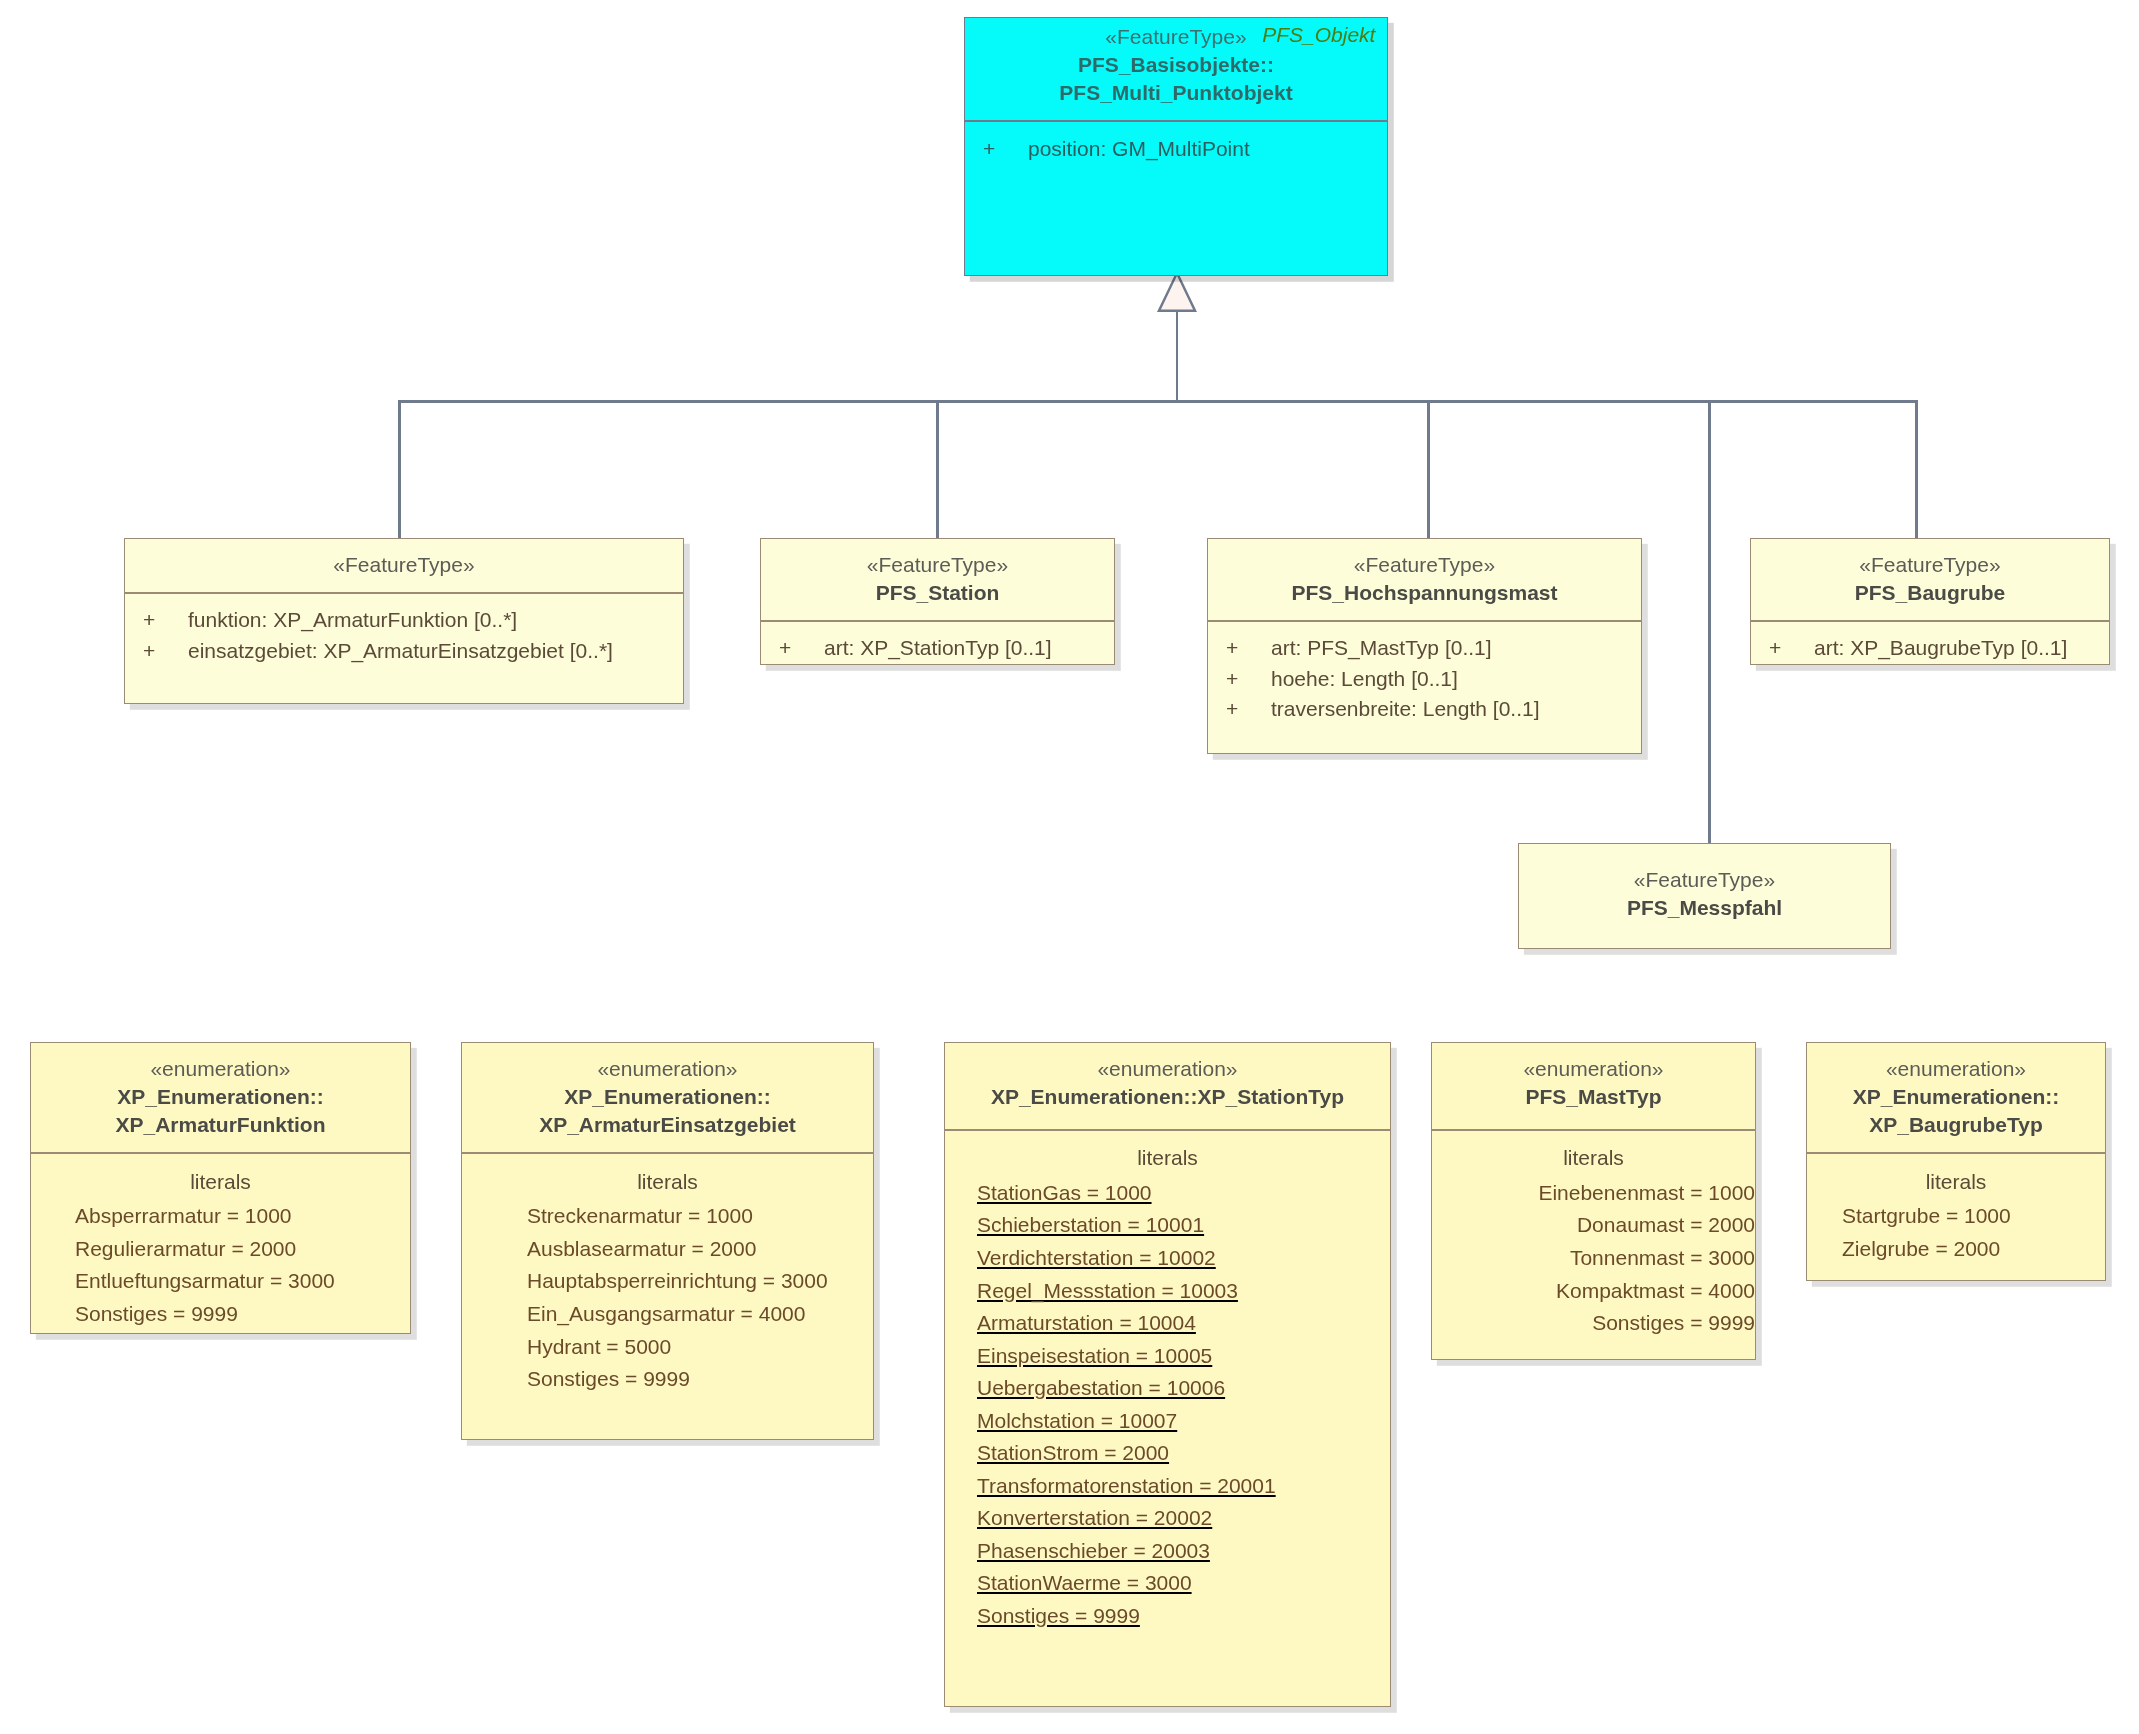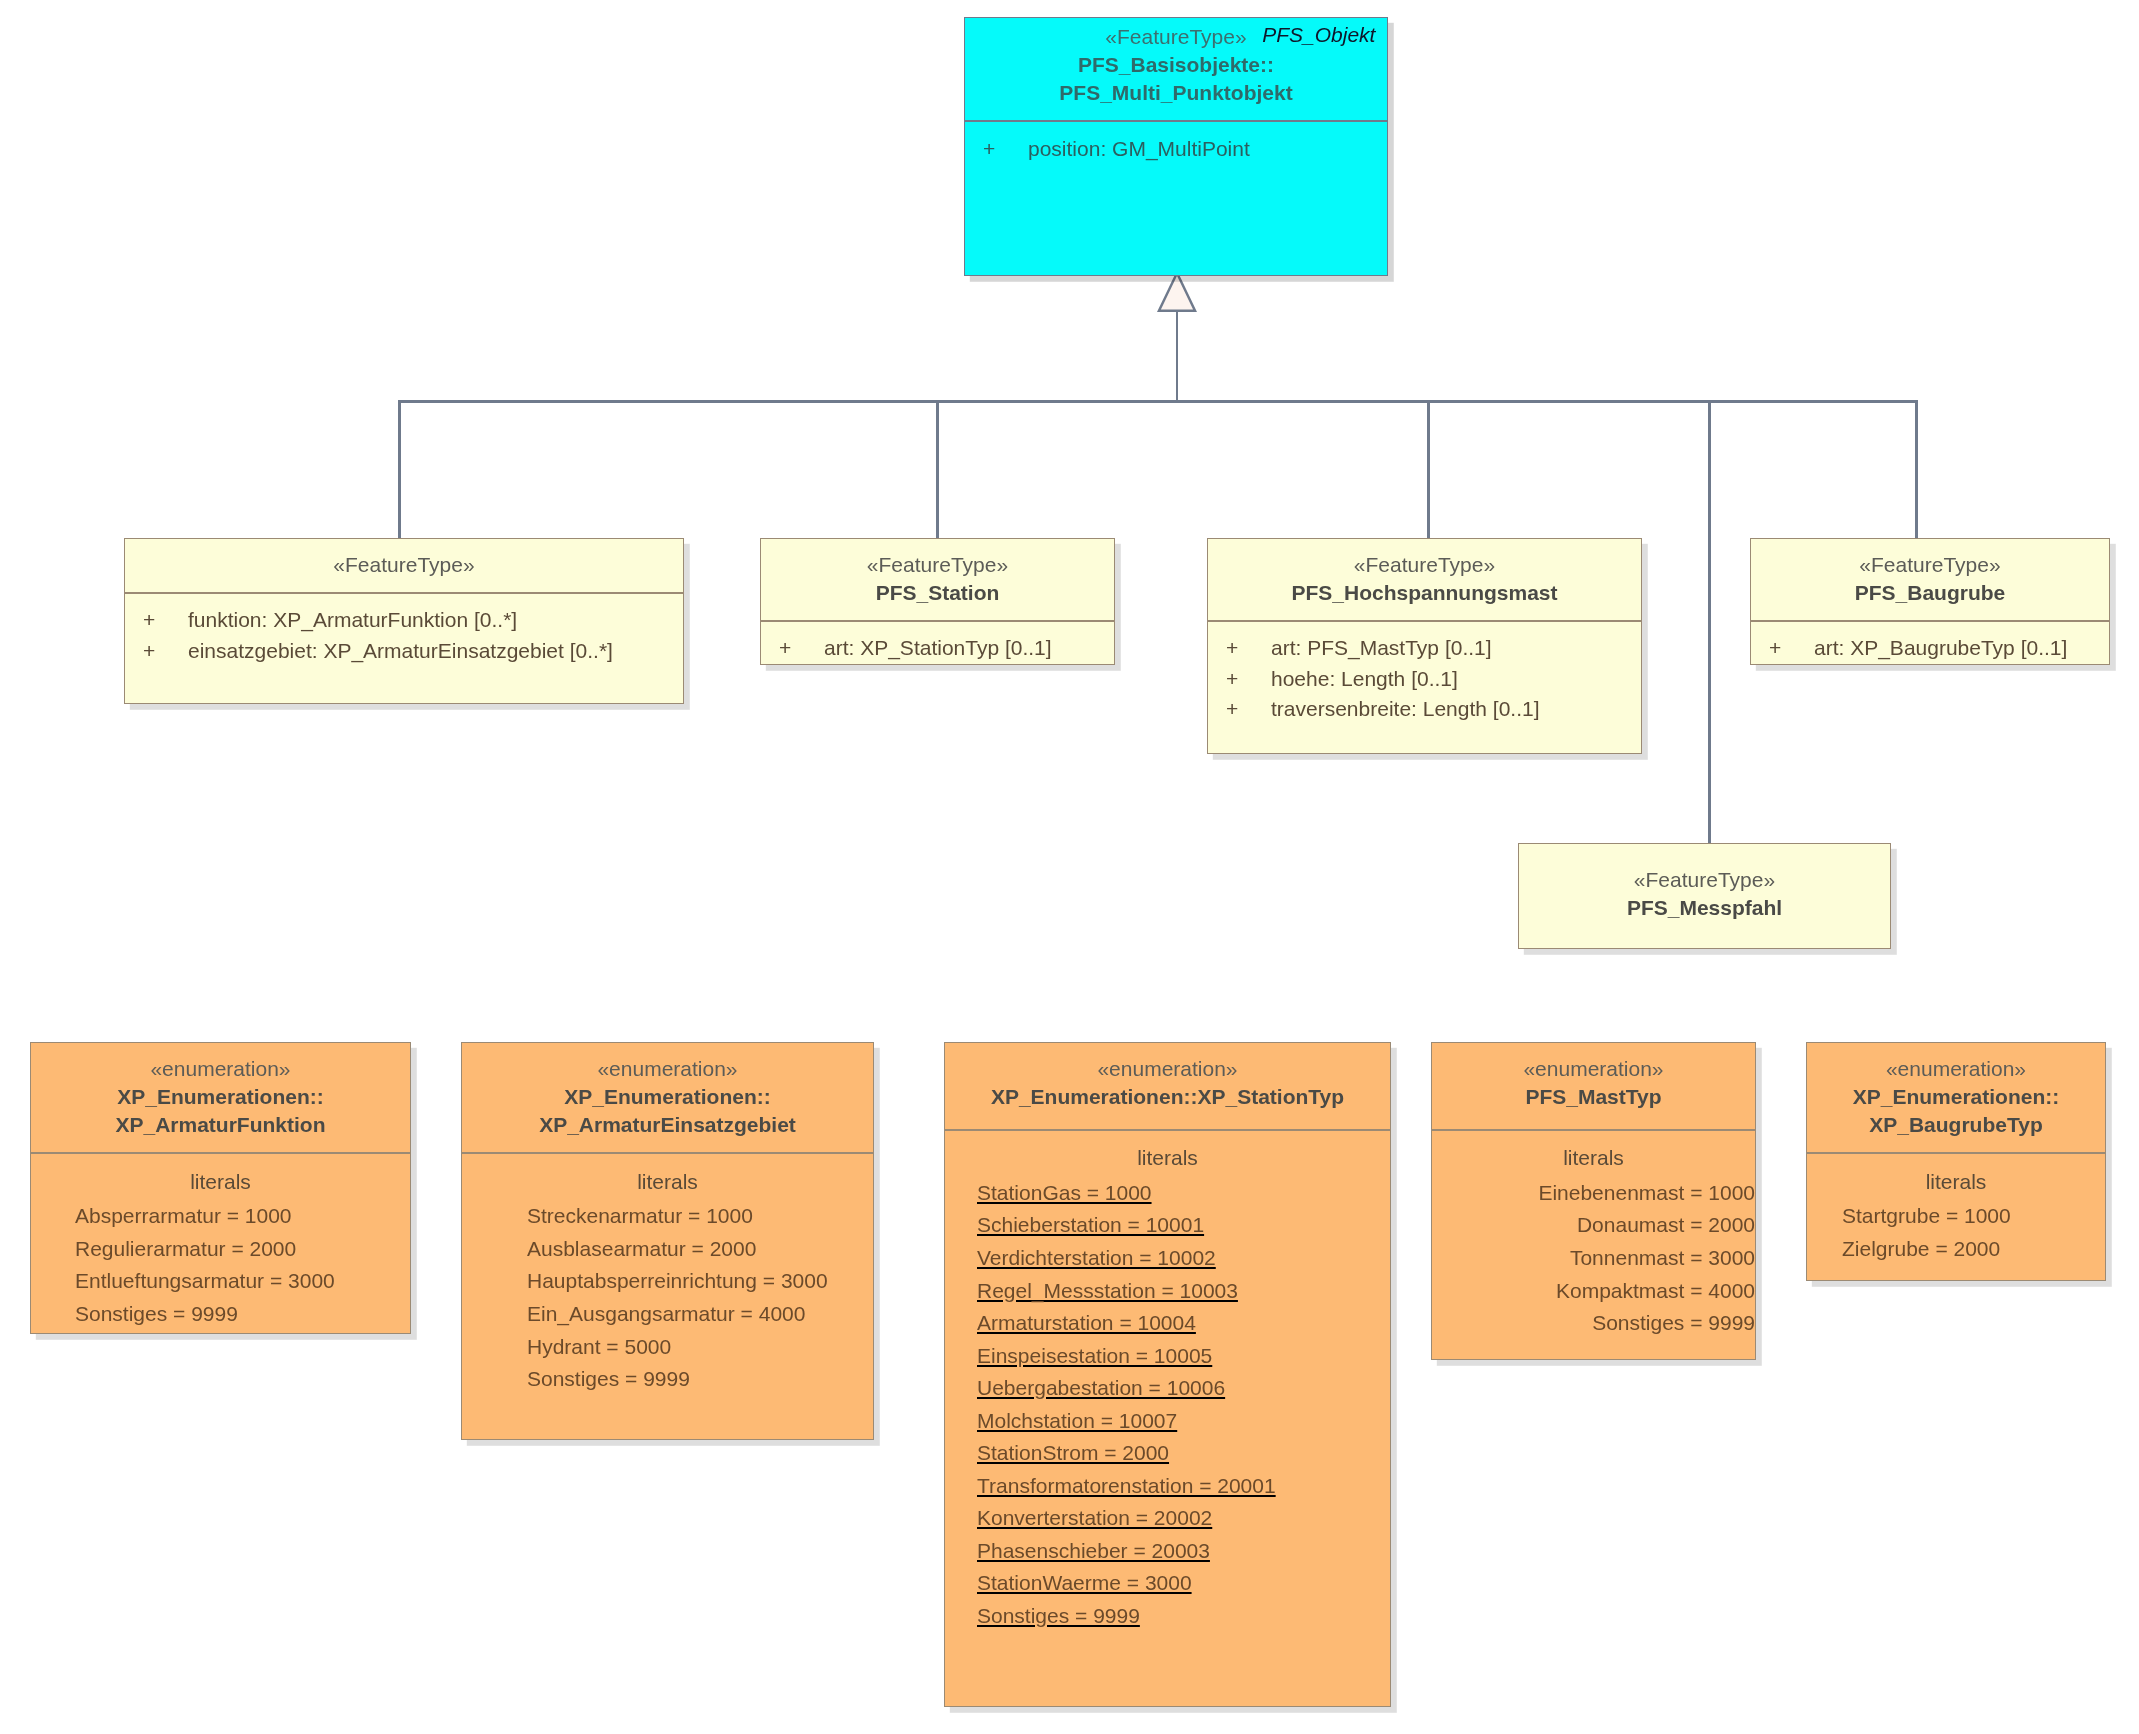--- a/index.html
+++ b/index.html
@@ -7,37 +7,37 @@
        font-family:"Liberation Sans","DejaVu Sans",sans-serif;
        -webkit-font-smoothing:antialiased;}
 
   #canvas{position:absolute;left:0;top:0;width:2140px;height:1735px;}
 
   
   .uml{position:absolute;box-sizing:border-box;border:1.7px solid #9b8a74;
        box-shadow:5.8px 5.8px 0 0 rgba(0,0,0,0.13);}
   .uml.cls{background:#fdfdd9;border-color:#9b8a74;}
   .uml.root{background:#05fafa;border-color:#6f7a8c;box-shadow:5.8px 5.8px 0 0 rgba(0,0,0,0.16);}
-  .uml.enm{background:#fdba74;border-color:#9b8a74;}
+  .uml.enm{background:#fef9c3;border-color:#9b8a74;}
 
   .hdr{padding:11.6px 8.3px 13.3px 8.3px;text-align:center;}
   .uml.root .hdr{padding-top:5px;}
   .divider{height:1.7px;background:#9b8a74;width:100%;}
   .uml.root .divider{background:#6f7a8c;}
   .body-sec{padding:11.6px 0 13.3px 0;}
 
   .stereo{font-size:21px;color:#5c5c57;line-height:1.34;}
   .uml.root .stereo{color:#3c6f6f;}
   .uml.enm .stereo{color:#5c5c57;}
   .cname{font-size:21px;font-weight:bold;color:#4a4a46;line-height:1.34;}
   .uml.root .cname{color:#2f6a6a;}
   .uml.enm .cname{color:#4a4a46;}
 
   .tagname{position:absolute;right:11.6px;top:5px;font-size:21px;font-style:italic;
-           color:#0f172a;text-align:center;}
+           color:#4d7c0f;text-align:center;}
 
   .attr{font-size:21px;color:#5a4a37;line-height:1.45;white-space:nowrap;
         padding-left:18px;display:flex;}
   .attr .vis{width:45px;flex:none;}
   .uml.root .attr{color:#2b5f5f;}
 
   .litlabel{font-size:21px;color:#5a4a37;text-align:center;
             line-height:1.5;margin-bottom:3.3px;}
   .lit{font-size:21px;color:#6b4a2a;line-height:1.55;white-space:nowrap;}
   .enm .litwrap{padding-left:44px;}

